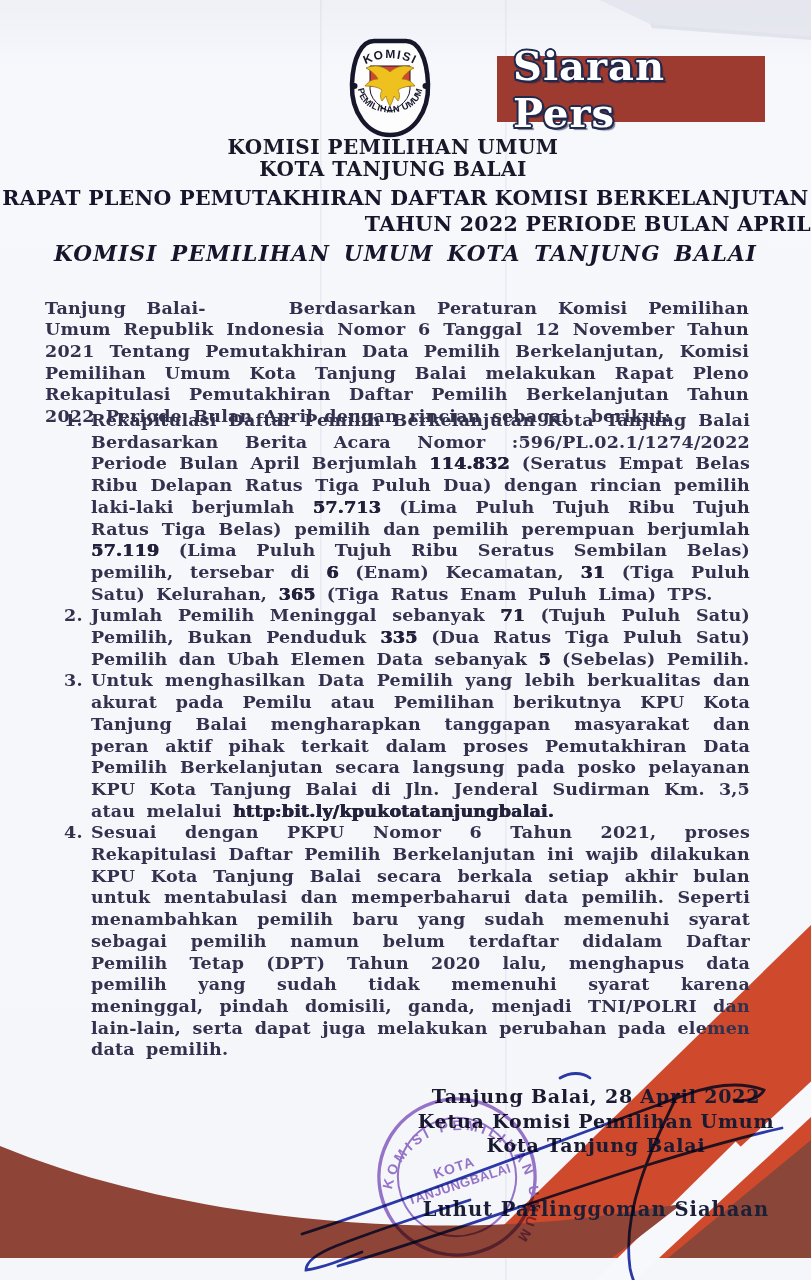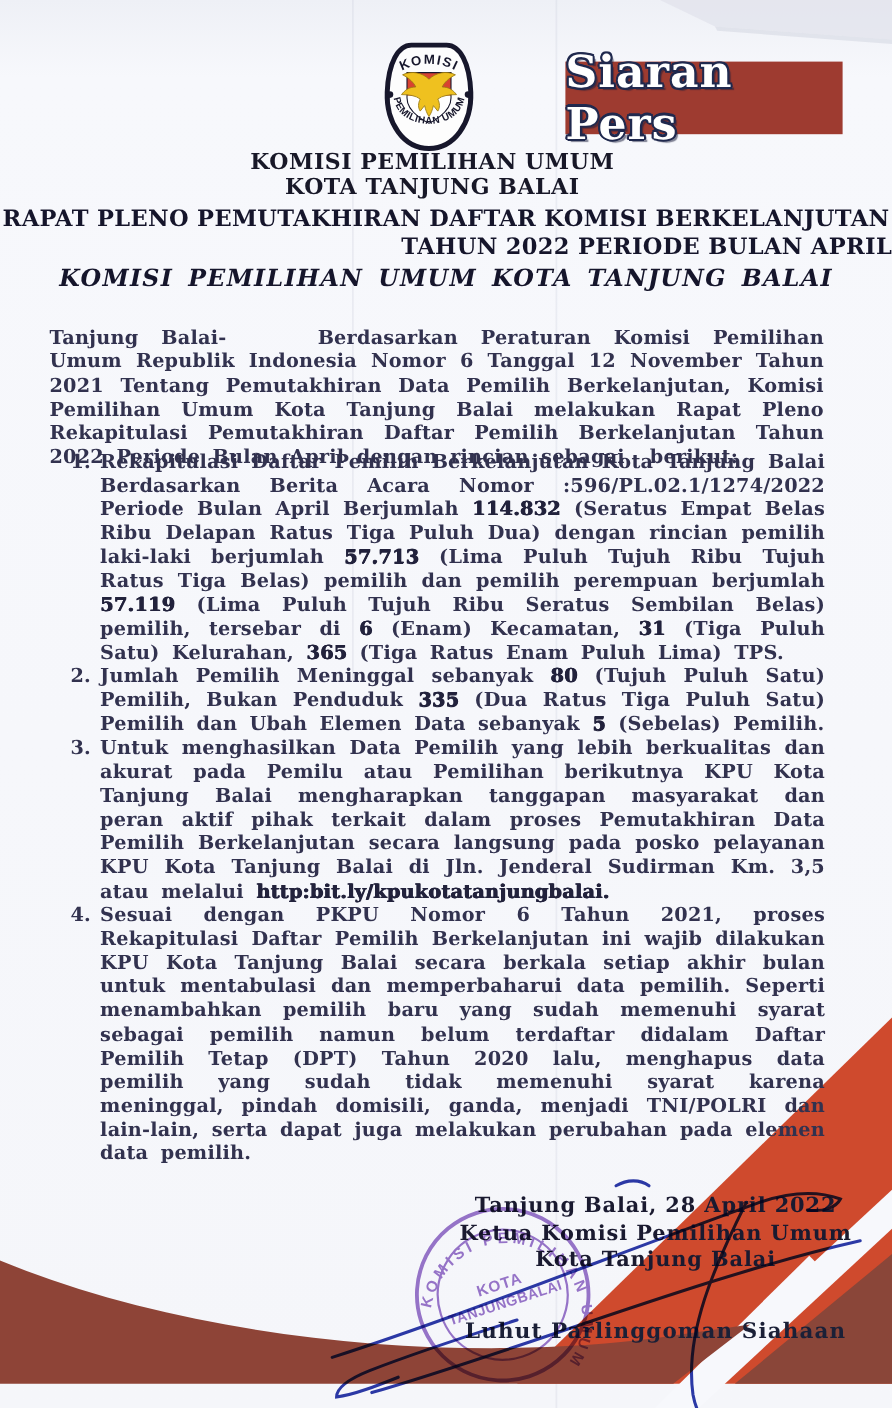--- a/index.html
+++ b/index.html
@@ -1,22 +1,22 @@
 <!DOCTYPE html>
 <html><head>
 <meta charset="utf-8">
 <style>
   html,body{margin:0;padding:0;background:#e9eaef;}
   .page{position:relative;width:811px;height:1280px;overflow:hidden;
         background:linear-gradient(180deg,#eef0f6 0px,#f7f8fc 70px,#f5f6fa 100%);
         font-family:"DejaVu Serif","Liberation Serif",serif;color:#2f2f4b;}
   .abs{position:absolute;}
   
-  .banner{left:514px;top:56px;width:252px;height:66px;background:#9e3b30;
-          display:flex;align-items:center;justify-content:center;}
+  .banner{left:497px;top:56px;width:252px;height:66px;background:#9e3b30;
+          display:flex;align-items:center;justify-content:center;padding-left:16px;}
   .banner span{font-size:40px;font-weight:bold;color:#ffffff;letter-spacing:1px;
      text-shadow:-2px 0 #20294e,2px 0 #20294e,0 -2px #20294e,0 2px #20294e,
        -1.5px -1.5px #20294e,1.5px -1.5px #20294e,-1.5px 1.5px #20294e,1.5px 1.5px #20294e,
        3px 3px 1px rgba(25,30,60,.55);}
   .org{left:0;top:136px;width:786px;text-align:center;font-size:20px;font-weight:bold;
        line-height:22px;color:#181828;letter-spacing:.5px;}
   .t1{left:0;top:186px;width:811px;text-align:center;font-size:20.5px;font-weight:bold;
       color:#15152b;letter-spacing:.3px;}
   .t2{left:0;top:212px;width:811px;text-align:right;font-size:20.5px;font-weight:bold;
       color:#15152b;letter-spacing:.3px;}
@@ -90,21 +90,21 @@
   </div>
 
   <div class="abs t1">RAPAT PLENO PEMUTAKHIRAN DAFTAR KOMISI BERKELANJUTAN</div>
   <div class="abs t2">TAHUN 2022 PERIODE BULAN APRIL</div>
   <div class="abs sub">KOMISI PEMILIHAN UMUM KOTA TANJUNG BALAI</div>
 
   <p class="abs bodytext intro"><span>Tanjung Balai-&nbsp;&nbsp;&nbsp;&nbsp;Berdasarkan Peraturan Komisi Pemilihan Umum Republik Indonesia Nomor 6 Tanggal 12 November Tahun 2021 Tentang Pemutakhiran Data Pemilih Berkelanjutan, Komisi Pemilihan Umum Kota Tanjung Balai melakukan Rapat Pleno Rekapitulasi Pemutakhiran Daftar Pemilih Berkelanjutan Tahun 2022 Periode Bulan April dengan rincian sebagai&nbsp; berikut:</span></p>
 
   <ol class="abs bodytext list">
       <li><span class="num">1.</span><span><span>Rekapitulasi Daftar Pemilih Berkelanjutan Kota Tanjung Balai Berdasarkan Berita Acara Nomor :596/PL.02.1/1274/2022 Periode Bulan April Berjumlah </span><span class="b">114.832</span><span> (Seratus Empat Belas Ribu Delapan Ratus Tiga Puluh Dua) dengan rincian pemilih laki-laki berjumlah </span><span class="b">57.713</span><span> (Lima Puluh Tujuh Ribu Tujuh Ratus Tiga Belas) pemilih dan pemilih perempuan berjumlah </span><span class="b">57.119</span><span> (Lima Puluh Tujuh Ribu Seratus Sembilan Belas) pemilih, tersebar di </span><span class="b">6</span><span> (Enam) Kecamatan, </span><span class="b">31</span><span> (Tiga Puluh Satu) Kelurahan, </span><span class="b">365</span><span> (Tiga Ratus Enam Puluh Lima) TPS.</span></span></li>
-      <li><span class="num">2.</span><span><span>Jumlah Pemilih Meninggal sebanyak </span><span class="b">80</span><span> (Tujuh Puluh Satu) Pemilih, Bukan Penduduk </span><span class="b">335</span><span> (Dua Ratus Tiga Puluh Satu) Pemilih dan Ubah Elemen Data sebanyak </span><span class="b">5</span><span> (Sebelas) Pemilih.</span></span></li>
+      <li><span class="num">2.</span><span><span>Jumlah Pemilih Meninggal sebanyak </span><span class="b">71</span><span> (Tujuh Puluh Satu) Pemilih, Bukan Penduduk </span><span class="b">335</span><span> (Dua Ratus Tiga Puluh Satu) Pemilih dan Ubah Elemen Data sebanyak </span><span class="b">5</span><span> (Sebelas) Pemilih.</span></span></li>
       <li><span class="num">3.</span><span><span>Untuk menghasilkan Data Pemilih yang lebih berkualitas dan akurat pada Pemilu atau Pemilihan berikutnya KPU Kota Tanjung Balai mengharapkan tanggapan masyarakat dan peran aktif pihak terkait dalam proses Pemutakhiran Data Pemilih Berkelanjutan secara langsung pada posko pelayanan KPU Kota Tanjung Balai di Jln. Jenderal Sudirman Km. 3,5 atau melalui </span><span class="b">http:bit.ly/kpukotatanjungbalai.</span></span></li>
       <li><span class="num">4.</span><span><span>Sesuai dengan PKPU Nomor 6 Tahun 2021, proses Rekapitulasi Daftar Pemilih Berkelanjutan ini wajib dilakukan KPU Kota Tanjung Balai secara berkala setiap akhir bulan untuk mentabulasi dan memperbaharui data pemilih. Seperti menambahkan pemilih baru yang sudah memenuhi syarat sebagai pemilih namun belum terdaftar didalam Daftar Pemilih Tetap (DPT) Tahun 2020 lalu, menghapus data pemilih yang sudah tidak memenuhi syarat karena meninggal, pindah domisili, ganda, menjadi TNI/POLRI dan lain-lain, serta dapat juga melakukan perubahan pada elemen data pemilih.</span></span></li>
     </ol>
 
   <div class="abs sig">
     <div>Tanjung Balai, 28 April 2022</div>
     <div>Ketua Komisi Pemilihan Umum</div>
     <div>Kota Tanjung Balai</div>
   </div>
   <div class="abs sig-name">Luhut Parlinggoman Siahaan</div>

